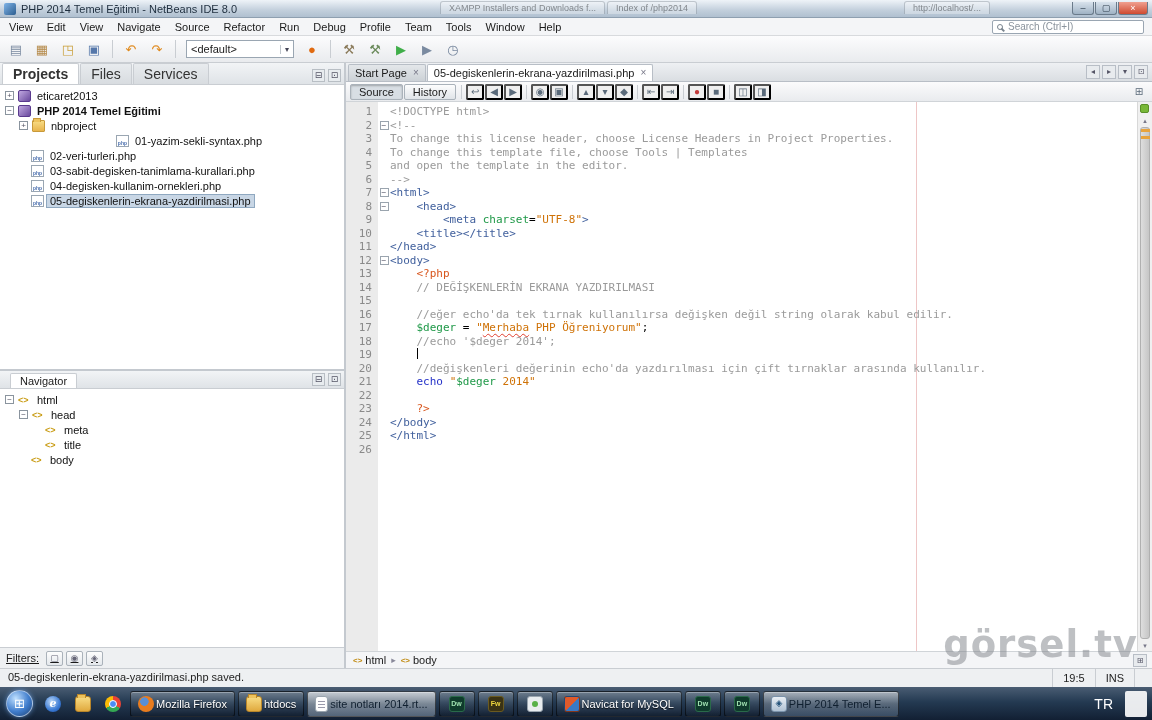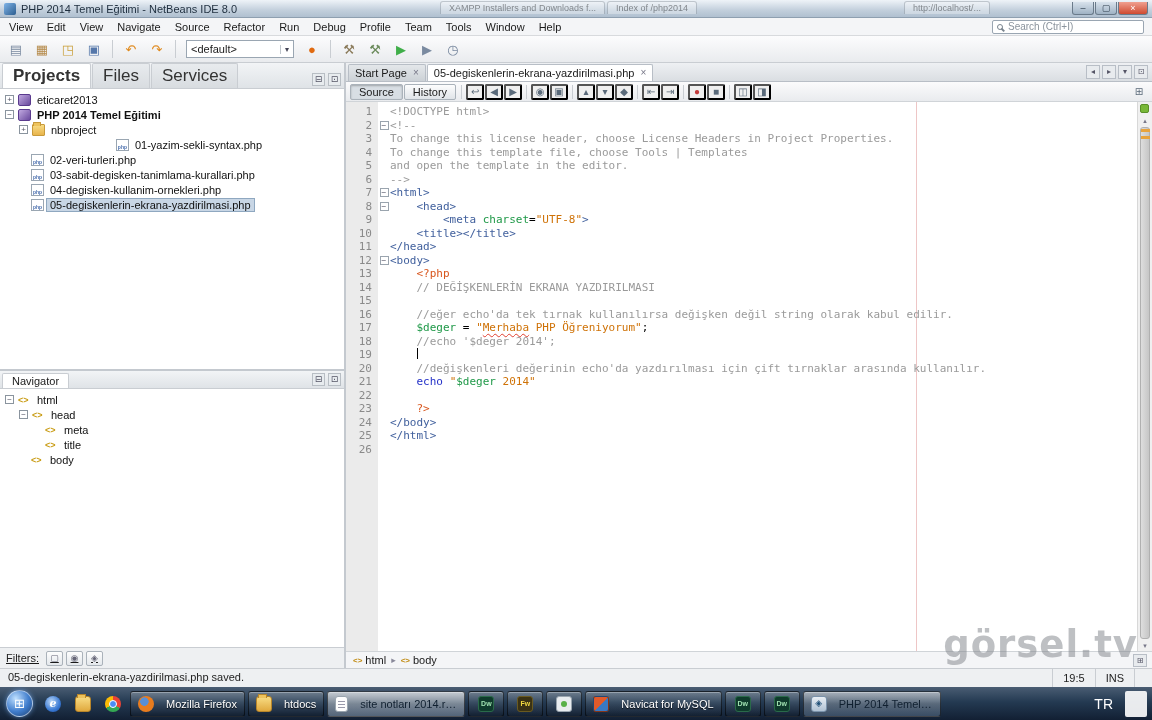--- a/index.html
+++ b/index.html
@@ -37,42 +37,42 @@
   .combo{width:108px;height:18px;border:1px solid #9aa6b2;background:#fff;display:flex;align-items:center;padding:0 4px;margin:0 4px;}
   .combo-val{flex:1;font-size:11px;white-space:nowrap;overflow:hidden;}
   .combo-arr{font-size:8px;color:#445;border-left:1px solid #c0c6cc;padding-left:4px;}
 
   
   #main{flex:1;display:flex;min-height:0;background:#d2d6db;}
   #left{flex:0 0 346px;width:346px;display:flex;flex-direction:column;border-right:2px solid #c4c9cf;min-height:0;}
 
   #projects-panel{flex:0 0 308px;display:flex;flex-direction:column;background:#fff;border-bottom:2px solid #c4c9cf;}
   .panel-tabs{flex:0 0 19px;background:linear-gradient(#f2f4f6,#dfe3e7);border-bottom:1px solid #c9cdd2;display:flex;align-items:flex-end;padding-left:2px;}
-  .ptab{padding:2px 10px;border:1px solid #c9cdd2;border-bottom:none;background:linear-gradient(#e8ebee,#d8dce0);margin-right:1px;font-size:17px;border-radius:2px 2px 0 0;color:#333;}
+  .ptab{padding:2px 10px;border:1px solid #c9cdd2;border-bottom:none;background:linear-gradient(#e8ebee,#d8dce0);margin-right:1px;font-size:14px;border-radius:2px 2px 0 0;color:#333;}
   .ptab.active{background:#fff;font-weight:bold;}
   .panel-btns{margin-left:auto;display:flex;align-items:center;padding:0 3px 2px 0;gap:3px;}
   .pbtn{width:13px;height:13px;border:1px solid #b8bec4;background:#e8ecef;font-size:9px;display:flex;align-items:center;justify-content:center;color:#556;line-height:1;}
 
   .tree{flex:1;overflow:hidden;background:#fff;padding-top:3px;}
   .trow{height:15px;display:flex;align-items:center;white-space:nowrap;}
   .texp{flex:0 0 11px;width:11px;display:flex;align-items:center;justify-content:center;}
   .texp.box{flex:0 0 9px;width:9px;height:9px;border:1px solid #8a949e;background:#fff;font-size:8px;line-height:7px;color:#556;margin:0 2px 0 1px;justify-content:center;}
   .ticon{flex:0 0 13px;width:13px;height:12px;margin:0 3px 0 2px;position:relative;}
   .tlabel{font-size:11px;padding:0 3px;color:#111;}
   .tlabel.bold{font-weight:bold;}
   .trow.sel .tlabel{background:#c8d6e5;outline:1px solid #8fa8c0;}
   .ic-project{background:linear-gradient(135deg,#c0a8e0,#6a4a9e);border-radius:2px;border:1px solid #5a3a8e;}
   .ic-tfolder{background:linear-gradient(#f8dc84,#e8b44c);border:1px solid #c89a3a;border-radius:1px;}
   .ic-tfolder::before{content:"";position:absolute;top:-3px;left:0;width:6px;height:3px;background:#eec35c;border:1px solid #c89a3a;border-bottom:none;border-radius:1px 1px 0 0;}
   .ic-phpfile{background:#fff;border:1px solid #9aa6b2;}
   .ic-phpfile::after{content:"php";position:absolute;bottom:0;left:0;right:0;font-size:5px;font-weight:bold;color:#4a6fae;text-align:center;line-height:5px;}
   .ic-tagel::after{content:"<>";position:absolute;top:0;left:0;font-size:9px;font-weight:bold;color:#c89a10;line-height:12px;}
 
   #navigator-panel{flex:1;display:flex;flex-direction:column;background:#fff;min-height:0;}
-  .nav-header{flex:0 0 18px;background:linear-gradient(#f2f4f6,#dfe3e7);border-bottom:1px solid #c9cdd2;display:flex;align-items:flex-end;padding-left:2px;justify-content:flex-end;}
+  .nav-header{flex:0 0 18px;background:linear-gradient(#f2f4f6,#dfe3e7);border-bottom:1px solid #c9cdd2;display:flex;align-items:flex-end;padding-left:10px;justify-content:flex-end;}
   .nav-tab{background:#fff;border:1px solid #c9cdd2;border-bottom:none;padding:1px 9px;border-radius:2px 2px 0 0;font-size:11px;}
   #filters-bar{flex:0 0 21px;border-top:1px solid #c9cdd2;background:#eef0f2;display:flex;align-items:center;padding:0 6px;gap:3px;text-decoration:underline;}
   #filters-label{margin-right:4px;color:#222;}
   .fbtn{width:17px;height:15px;border:1px solid #aab2ba;background:linear-gradient(#fdfdfd,#e4e8ec);display:flex;align-items:center;justify-content:center;font-size:9px;color:#667;border-radius:2px;line-height:1;}
 
   
   #editor{flex:1;display:flex;flex-direction:column;min-width:0;background:#fff;position:relative;}
   #editor-tabs{flex:0 0 19px;background:linear-gradient(#eef0f3,#dadee2);border-bottom:1px solid #b8bec6;display:flex;align-items:flex-end;padding-left:2px;}
   #editor-tab-items{display:flex;align-items:flex-end;min-width:0;}
   .etab{display:flex;align-items:center;padding:2px 6px;border:1px solid #b8bec6;border-bottom:none;background:linear-gradient(#e4e7ea,#ccd1d6);margin-right:1px;border-radius:2px 2px 0 0;max-width:250px;}
@@ -136,21 +136,21 @@
   .status-cell{border-left:1px solid #c9cdd2;padding:0 10px;display:flex;align-items:center;}
   .status-cell.end{width:18px;padding:0;}
 
   
   #taskbar{flex:0 0 33px;background:linear-gradient(#4a5d73,#243a52 45%,#121f33);display:flex;align-items:center;padding:0 3px;gap:3px;}
   #start-button{flex:0 0 27px;width:27px;height:27px;border-radius:50%;background:radial-gradient(circle at 35% 30%,#bfe0ff,#3f7ccc 55%,#1b3e6e);border:1px solid rgba(255,255,255,.5);display:flex;align-items:center;justify-content:center;color:#fff;margin:0 3px;box-shadow:0 0 5px rgba(120,180,255,.6);}
   #start-button::before{content:"\229E";font-size:13px;}
   #quick-launch{display:flex;gap:2px;}
   .ql-item{width:28px;height:27px;display:flex;align-items:center;justify-content:center;border-radius:3px;}
   #task-buttons{display:flex;gap:3px;min-width:0;}
-  .taskbtn{height:26px;display:flex;align-items:center;gap:12px;padding:0 7px;border:1px solid rgba(0,0,0,.55);border-radius:3px;background:linear-gradient(rgba(255,255,255,.25),rgba(255,255,255,.08) 50%,rgba(0,0,0,.12));box-shadow:inset 0 1px 0 rgba(255,255,255,.3);max-width:138px;text-align:center;}
+  .taskbtn{height:26px;display:flex;align-items:center;gap:2px;padding:0 7px;border:1px solid rgba(0,0,0,.55);border-radius:3px;background:linear-gradient(rgba(255,255,255,.25),rgba(255,255,255,.08) 50%,rgba(0,0,0,.12));box-shadow:inset 0 1px 0 rgba(255,255,255,.3);max-width:138px;text-align:center;}
   .taskbtn.small{padding:0 9px;}
   .taskbtn.active{background:linear-gradient(rgba(255,255,255,.55),rgba(255,255,255,.25) 50%,rgba(140,170,200,.3));}
   .taskbtn.hl{background:linear-gradient(rgba(255,255,255,.7),rgba(255,255,255,.4) 50%,rgba(200,220,240,.35));}
   .tb-label{color:#fff;font-size:11px;text-shadow:0 1px 1px rgba(0,0,0,.8);white-space:nowrap;overflow:hidden;text-overflow:ellipsis;}
   .taskbtn.hl .tb-label,.taskbtn.active .tb-label{color:#102030;text-shadow:none;}
   #lang-indicator{margin-left:auto;color:#fff;font-size:14px;padding:0 9px;}
   #tray{flex:0 0 22px;width:22px;height:26px;background:rgba(255,255,255,.9);border-radius:2px;margin-right:2px;}
 
   .ic{width:16px;height:16px;flex:0 0 16px;display:flex;align-items:center;justify-content:center;border-radius:3px;font-size:7px;font-weight:bold;position:relative;line-height:1;}
   .ic-firefox{border-radius:50%;background:radial-gradient(circle at 40% 35%,#5a8fd4 0 28%,#e87c1e 32% 78%,#b84a08);}

